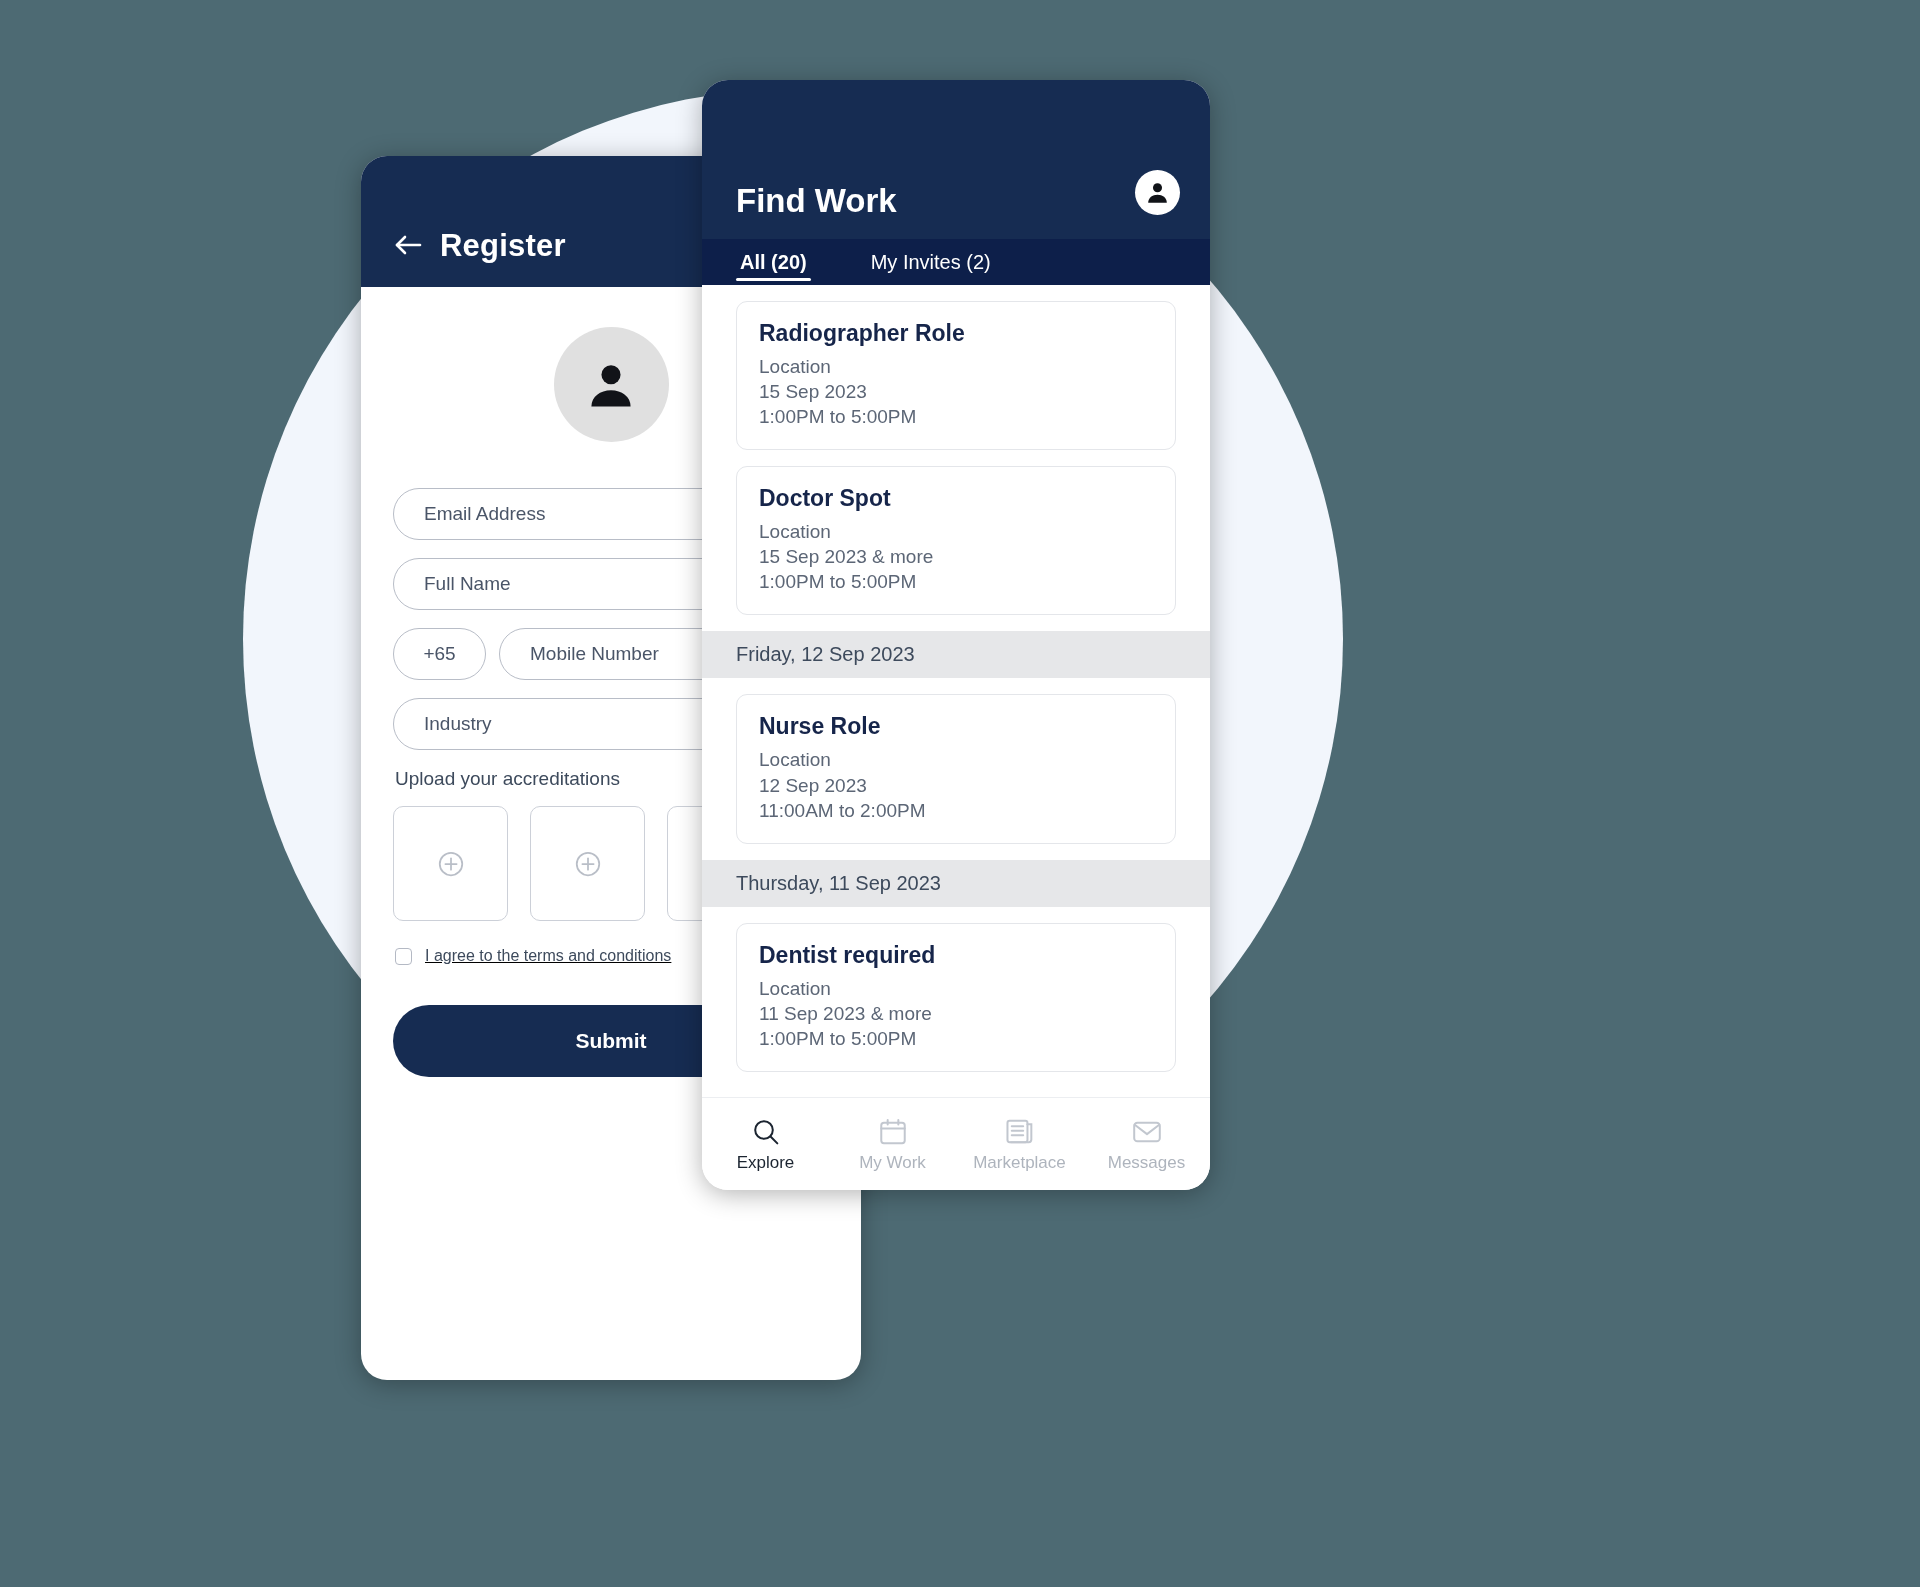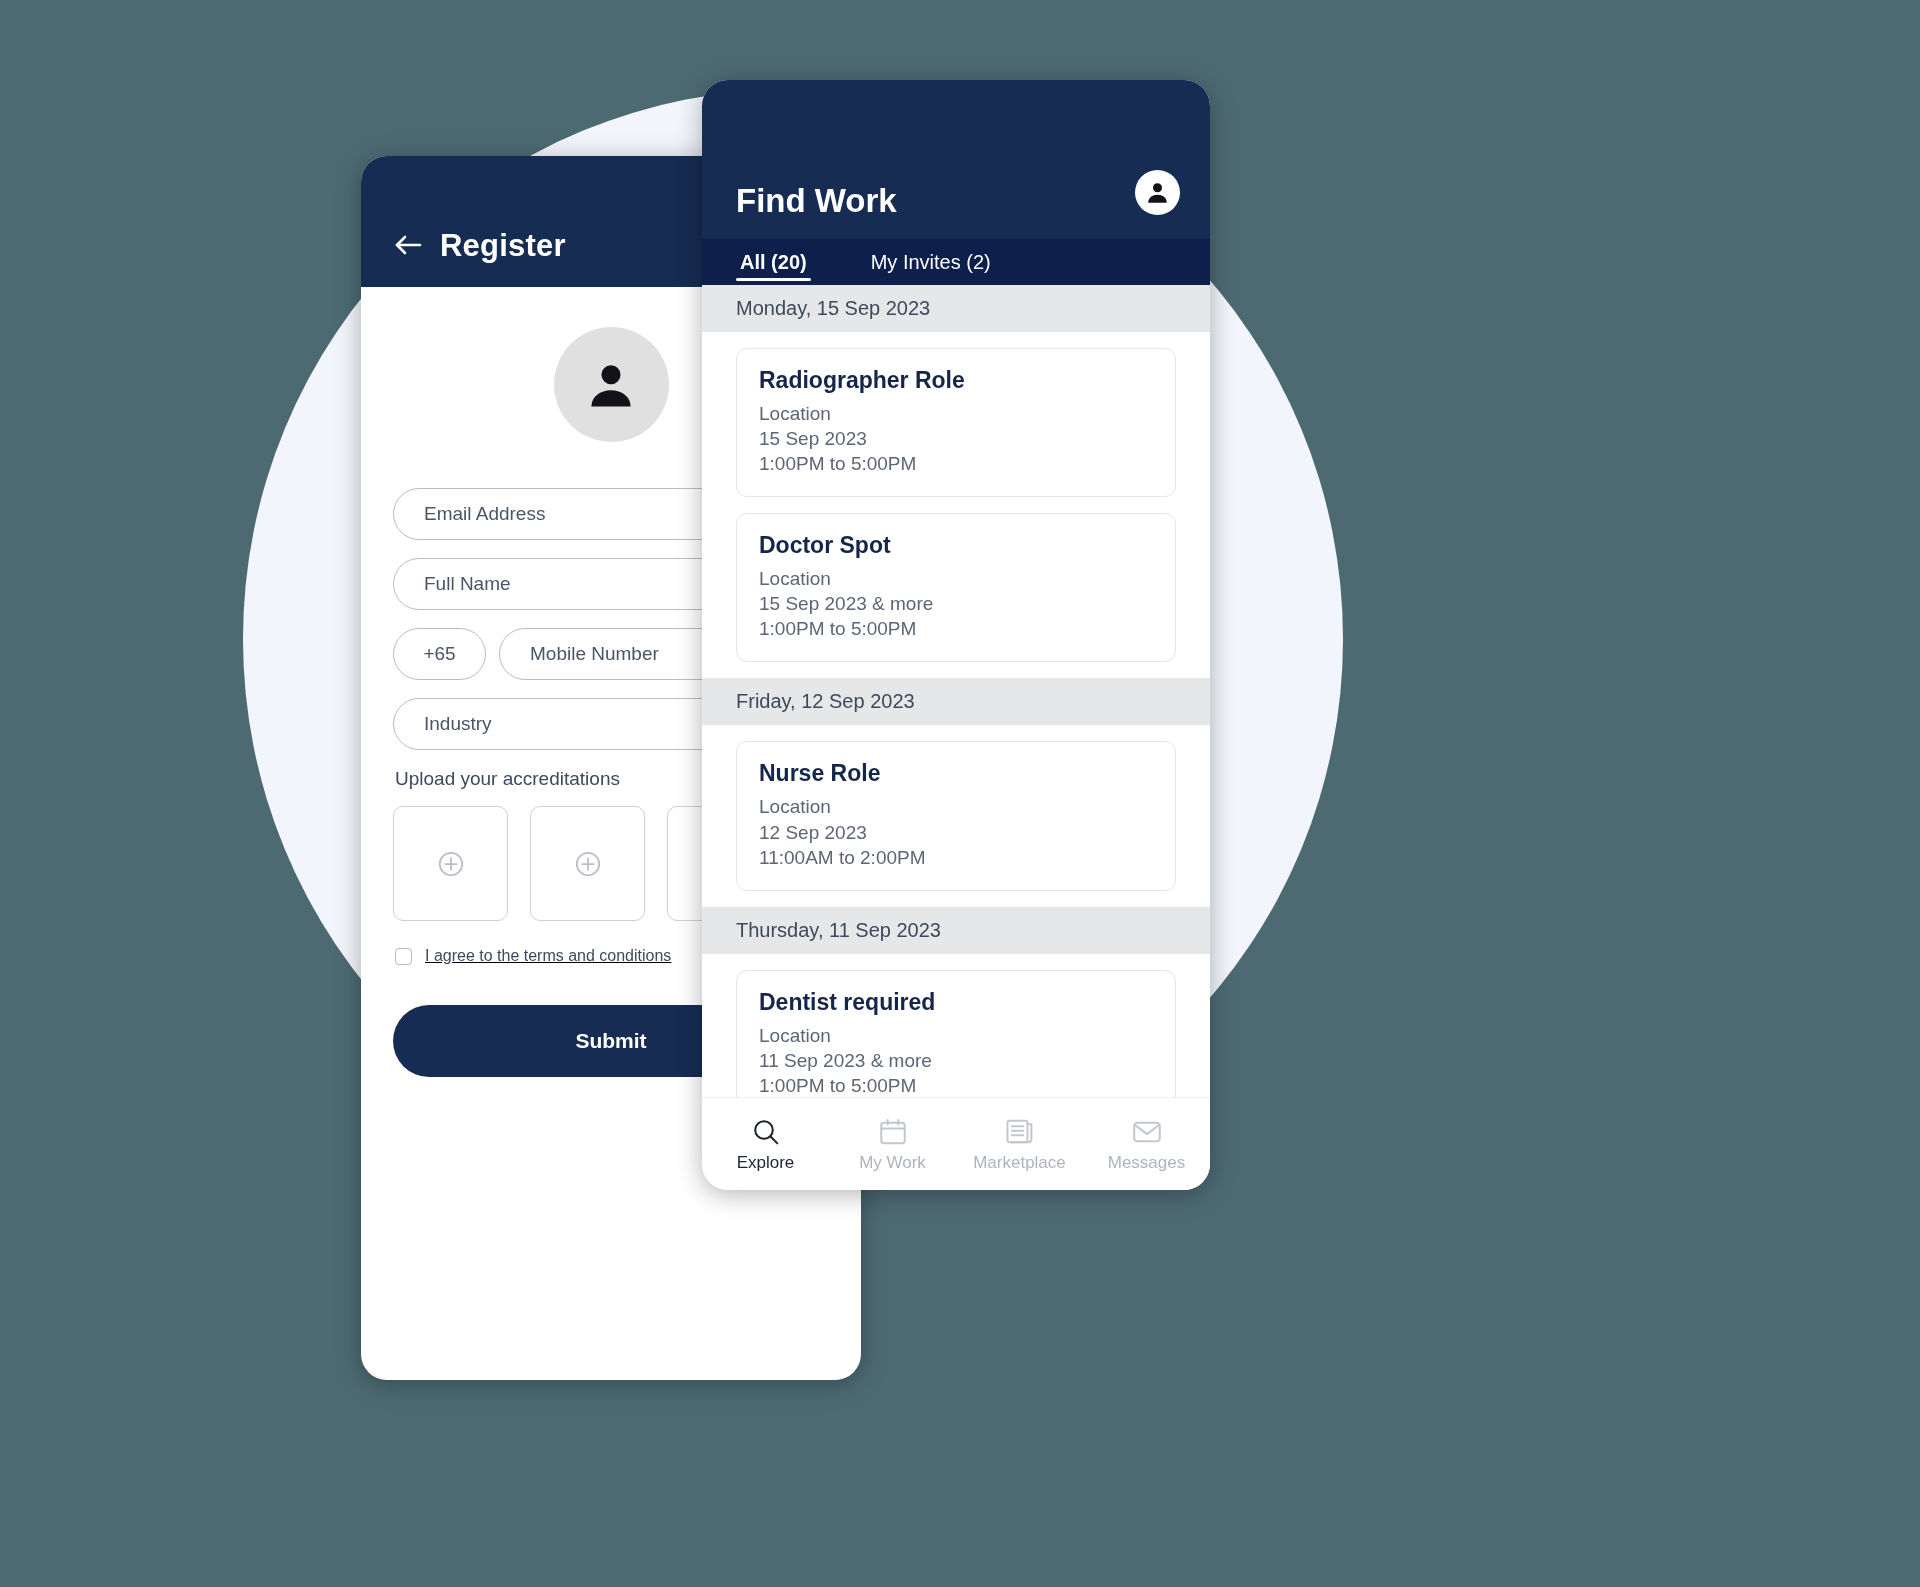--- a/index.html
+++ b/index.html
@@ -395,21 +395,20 @@
     <div class="tab active">
       <span>All (20)</span>
     </div>
     <div class="tab">
       <span>My Invites (2)</span>
     </div>
   </div>
 
   <div id="findwork-list">
 
-    <div class="date-header">Monday, 15 Sep 2023</div>
     <div class="job-group">
       <div class="job-card">
         <div class="job-title">Radiographer Role</div>
         <div class="job-line">Location</div>
         <div class="job-line">15 Sep 2023</div>
         <div class="job-line">1:00PM to 5:00PM</div>
       </div>
       <div class="job-card">
         <div class="job-title">Doctor Spot</div>
         <div class="job-line">Location</div>

